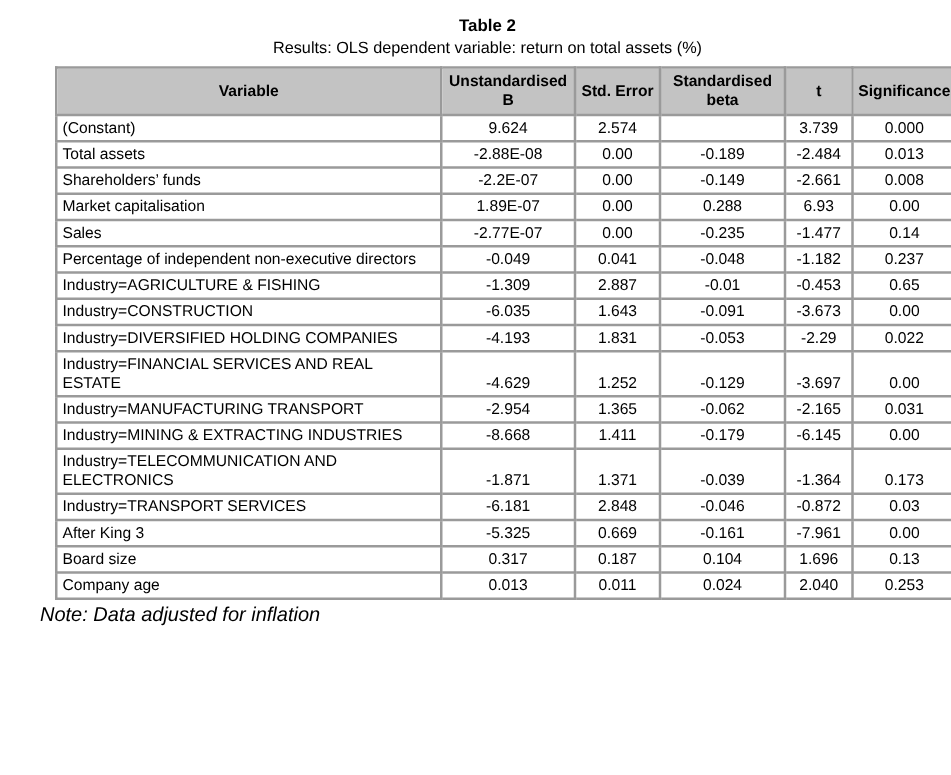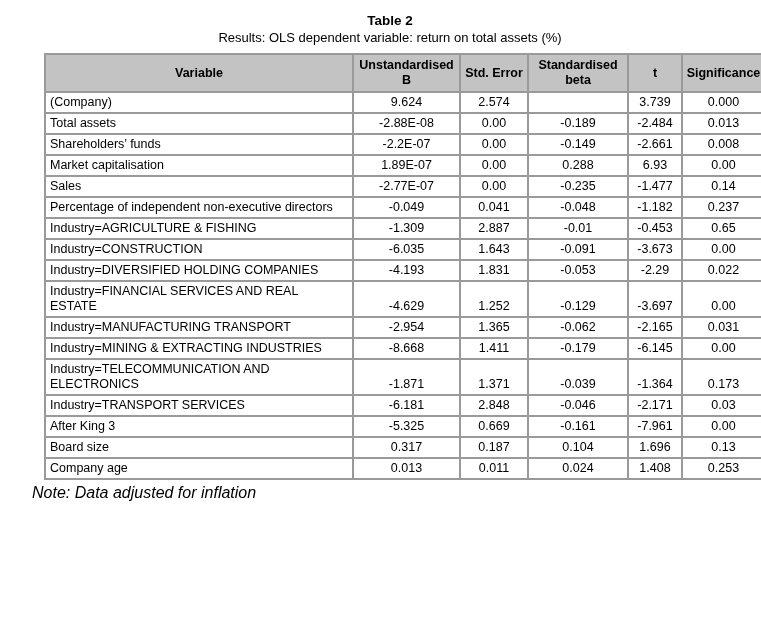--- a/index.html
+++ b/index.html
@@ -102,21 +102,21 @@
         <th>Variable</th>
         <th>Unstandardised B</th>
         <th class="th-tight">Std. Error</th>
         <th>Standardised beta</th>
         <th>t</th>
         <th class="th-tight">Significance</th>
       </tr>
     </thead>
     <tbody>
         <tr>
-          <td class="var-cell">(Company)</td>
+          <td class="var-cell">(Constant)</td>
           <td class="num-cell">9.624</td>
           <td class="num-cell">2.574</td>
           <td class="num-cell"></td>
           <td class="num-cell">3.739</td>
           <td class="num-cell">0.000</td>
         </tr>
         <tr>
           <td class="var-cell">Total assets</td>
           <td class="num-cell">-2.88E-08</td>
           <td class="num-cell">0.00</td>
@@ -212,21 +212,21 @@
           <td class="num-cell">1.371</td>
           <td class="num-cell">-0.039</td>
           <td class="num-cell">-1.364</td>
           <td class="num-cell">0.173</td>
         </tr>
         <tr>
           <td class="var-cell">Industry=TRANSPORT SERVICES</td>
           <td class="num-cell">-6.181</td>
           <td class="num-cell">2.848</td>
           <td class="num-cell">-0.046</td>
-          <td class="num-cell">-2.171</td>
+          <td class="num-cell">-0.872</td>
           <td class="num-cell">0.03</td>
         </tr>
         <tr>
           <td class="var-cell">After King 3</td>
           <td class="num-cell">-5.325</td>
           <td class="num-cell">0.669</td>
           <td class="num-cell">-0.161</td>
           <td class="num-cell">-7.961</td>
           <td class="num-cell">0.00</td>
         </tr>
@@ -236,21 +236,21 @@
           <td class="num-cell">0.187</td>
           <td class="num-cell">0.104</td>
           <td class="num-cell">1.696</td>
           <td class="num-cell">0.13</td>
         </tr>
         <tr>
           <td class="var-cell">Company age</td>
           <td class="num-cell">0.013</td>
           <td class="num-cell">0.011</td>
           <td class="num-cell">0.024</td>
-          <td class="num-cell">1.408</td>
+          <td class="num-cell">2.040</td>
           <td class="num-cell">0.253</td>
         </tr>
       </tbody>
   </table>
 
   <div class="note">Note: Data adjusted for inflation</div>
 
 </div>
 
 </body></html>

